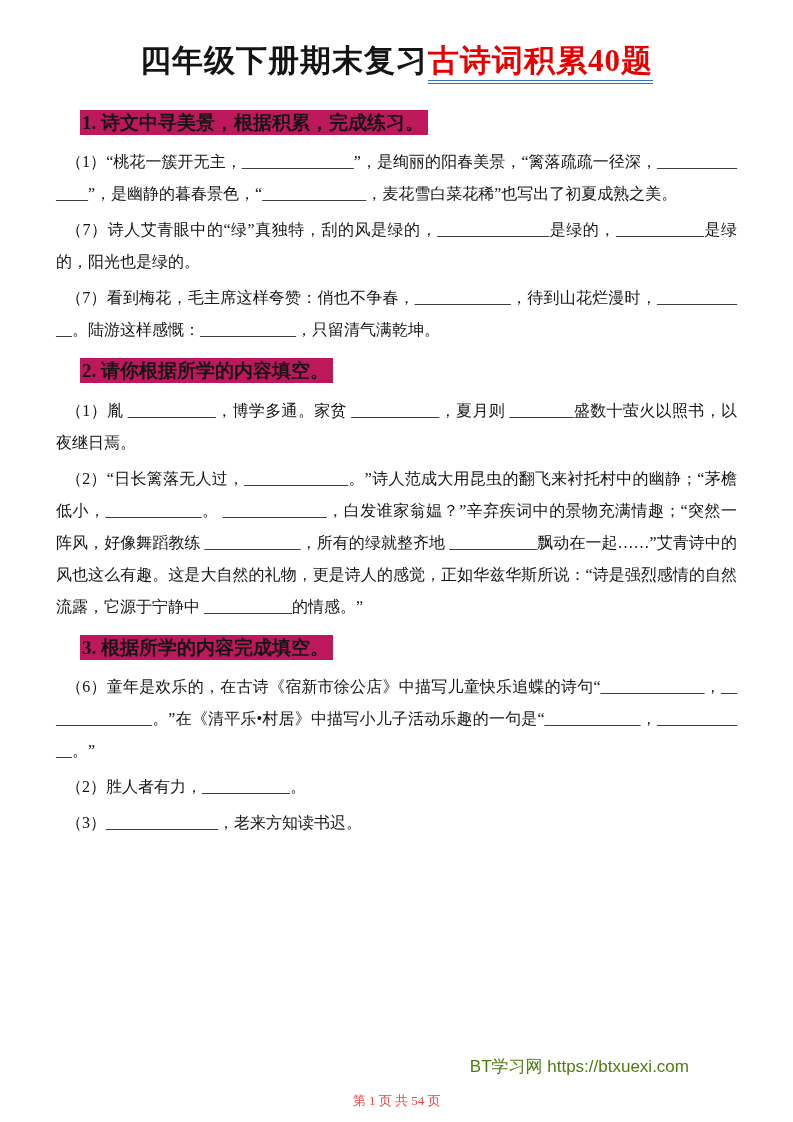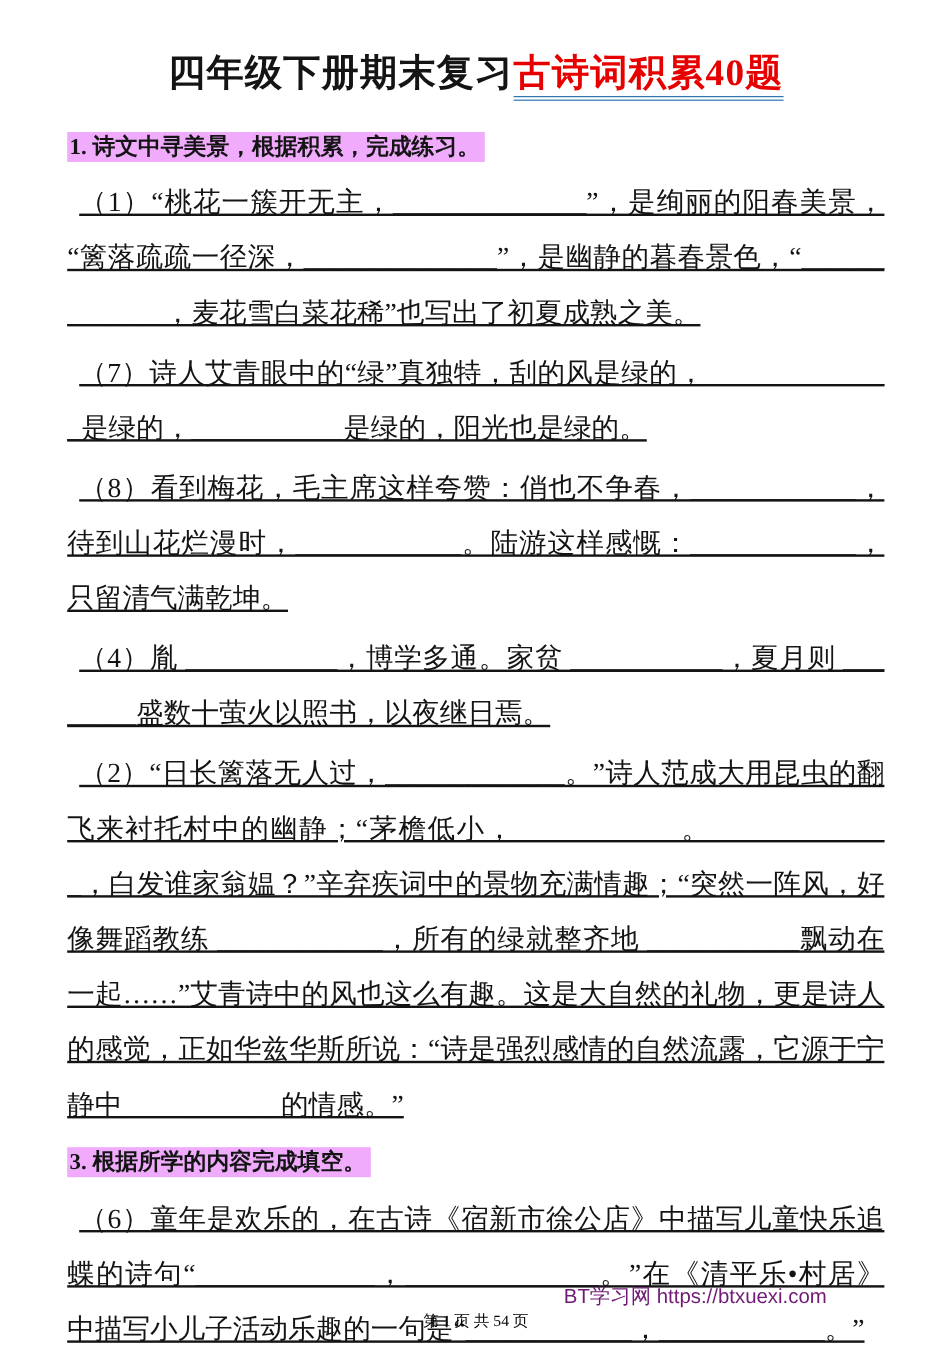--- a/index.html
+++ b/index.html
@@ -35,67 +35,68 @@
     border-bottom: 4px double #2e75b6;
     padding-bottom: 2px;
   }
   .section-heading {
     font-size: 19px;
     font-weight: bold;
     margin: 10px 0 8px 0;
     line-height: 1.6;
   }
   .section-heading .hl {
-    background: #f0abfc;
+    background: #be185d;
     padding: 2px 4px 2px 2px;
     box-decoration-break: clone;
+    margin-left: 24px;
   }
   p.body-para {
-    font-size: 23px;
+    font-size: 16px;
     line-height: 2.0;
     margin: 0 0 4px 0;
     text-align: justify;
     text-indent: 10px;
     word-break: break-all;
-    text-decoration: underline;
   }
   .watermark {
     position: absolute;
-    bottom: 30px;
+    bottom: 44px;
     right: 104px;
     font-size: 17px;
-    color: #701a75;
+    color: #4d7c0f;
     font-family: "Liberation Sans", "DejaVu Sans", sans-serif;
   }
   .page-info {
     position: absolute;
     bottom: 12px;
     left: 0;
     width: 100%;
     text-align: center;
     font-size: 13px;
-    color: #000000;
+    color: #ef4444;
   }
 </style>
 </head>
 <body>
 
 <div class="page">
 
   <h1 class="title"><span>四年级下册期末复习</span><span class="title-red">古诗词积累40题</span></h1>
 
   <section>
     <div class="section-heading"><span class="hl">1. 诗文中寻美景，根据积累，完成练习。</span></div>
     <p class="body-para">（1）“桃花一簇开无主，______________”，是绚丽的阳春美景，“篱落疏疏一径深，______________”，是幽静的暮春景色，“_____________，麦花雪白菜花稀”也写出了初夏成熟之美。</p>
     <p class="body-para">（7）诗人艾青眼中的“绿”真独特，刮的风是绿的，______________是绿的，___________是绿的，阳光也是绿的。</p>
-    <p class="body-para">（8）看到梅花，毛主席这样夸赞：俏也不争春，____________，待到山花烂漫时，____________。陆游这样感慨：____________，只留清气满乾坤。</p>
+    <p class="body-para">（7）看到梅花，毛主席这样夸赞：俏也不争春，____________，待到山花烂漫时，____________。陆游这样感慨：____________，只留清气满乾坤。</p>
   </section>
 
   <section>
-    <p class="body-para">（4）胤 ___________，博学多通。家贫 ___________，夏月则 ________盛数十萤火以照书，以夜继日焉。</p>
+    <div class="section-heading"><span class="hl">2. 请你根据所学的内容填空。</span></div>
+    <p class="body-para">（1）胤 ___________，博学多通。家贫 ___________，夏月则 ________盛数十萤火以照书，以夜继日焉。</p>
     <p class="body-para">（2）“日长篱落无人过，_____________。”诗人范成大用昆虫的翻飞来衬托村中的幽静；“茅檐低小，____________。  _____________，白发谁家翁媪？”辛弃疾词中的景物充满情趣；“突然一阵风，好像舞蹈教练 ____________，所有的绿就整齐地 ___________飘动在一起……”艾青诗中的风也这么有趣。这是大自然的礼物，更是诗人的感觉，正如华兹华斯所说：“诗是强烈感情的自然流露，它源于宁静中 ___________的情感。”</p>
   </section>
 
   <section>
     <div class="section-heading"><span class="hl">3. 根据所学的内容完成填空。</span></div>
     <p class="body-para">（6）童年是欢乐的，在古诗《宿新市徐公店》中描写儿童快乐追蝶的诗句“_____________，______________。”在《清平乐•村居》中描写小儿子活动乐趣的一句是“____________，____________。”</p>
     <p class="body-para">（2）胜人者有力，___________。</p>
     <p class="body-para">（3）______________，老来方知读书迟。</p>
   </section>
 

